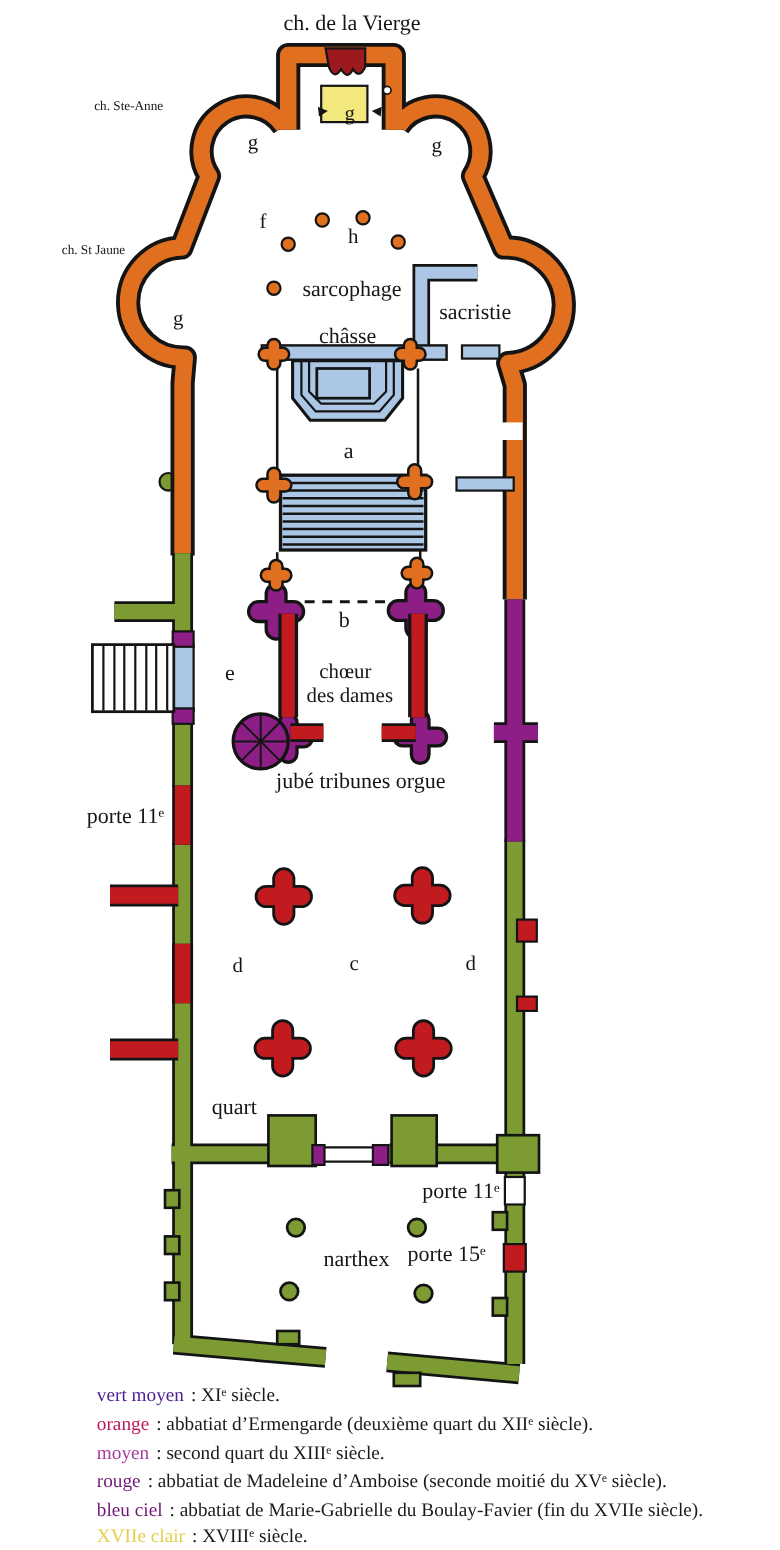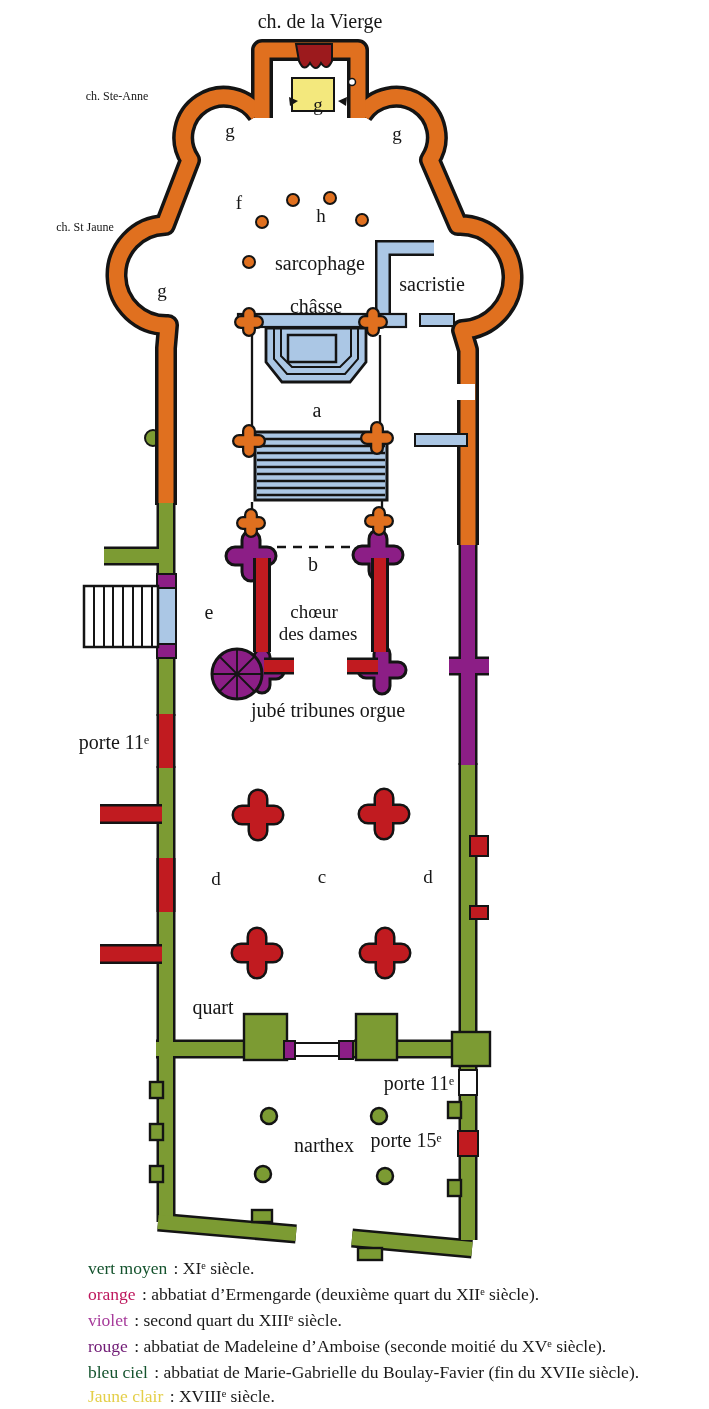--- a/index.html
+++ b/index.html
@@ -287,32 +287,32 @@
   <div class="lbl letter" style="left:216px;top:878px;">d</div>
   <div class="lbl letter" style="left:322px;top:876px;">c</div>
   <div class="lbl letter" style="left:428px;top:876px;">d</div>
   <div class="lbl" style="left:213px;top:1007px;">quart</div>
   <div class="lbl" style="left:419px;top:1083px;">porte 11ᵉ</div>
   <div class="lbl" style="left:324px;top:1145px;">narthex</div>
   <div class="lbl" style="left:406px;top:1140px;">porte 15ᵉ</div>
 
   <div>
     <div class="legend-row" style="top:1258px;">
-      <span class="lname" style="color: #14532d;">vert moyen</span><span> : XIᵉ siècle.</span>
+      <span class="lname" style="color: #4c1d95;">vert moyen</span><span> : XIᵉ siècle.</span>
     </div>
     <div class="legend-row" style="top:1284px;">
       <span class="lname" style="color: #be185d;">orange</span><span> : abbatiat d’Ermengarde (deuxième quart du XIIᵉ siècle).</span>
     </div>
     <div class="legend-row" style="top:1310px;">
-      <span class="lname" style="color: rgb(166, 58, 154);">violet</span><span> : second quart du XIIIᵉ siècle.</span>
+      <span class="lname" style="color: rgb(166, 58, 154);">moyen</span><span> : second quart du XIIIᵉ siècle.</span>
     </div>
     <div class="legend-row" style="top:1336px;">
       <span class="lname" style="color: #701a75;">rouge</span><span> : abbatiat de Madeleine d’Amboise (seconde moitié du XVᵉ siècle).</span>
     </div>
     <div class="legend-row" style="top:1362px;">
-      <span class="lname" style="color: #14532d;">bleu ciel</span><span> : abbatiat de Marie-Gabrielle du Boulay-Favier (fin du XVIIe siècle).</span>
+      <span class="lname" style="color: #701a75;">bleu ciel</span><span> : abbatiat de Marie-Gabrielle du Boulay-Favier (fin du XVIIe siècle).</span>
     </div>
     <div class="legend-row" style="top:1386px;">
-      <span class="lname" style="color: rgb(228, 207, 73);">Jaune clair</span><span> : XVIIIᵉ siècle.</span>
+      <span class="lname" style="color: rgb(228, 207, 73);">XVIIe clair</span><span> : XVIIIᵉ siècle.</span>
     </div>
   </div>
 
 </div>
 
 </body></html>

